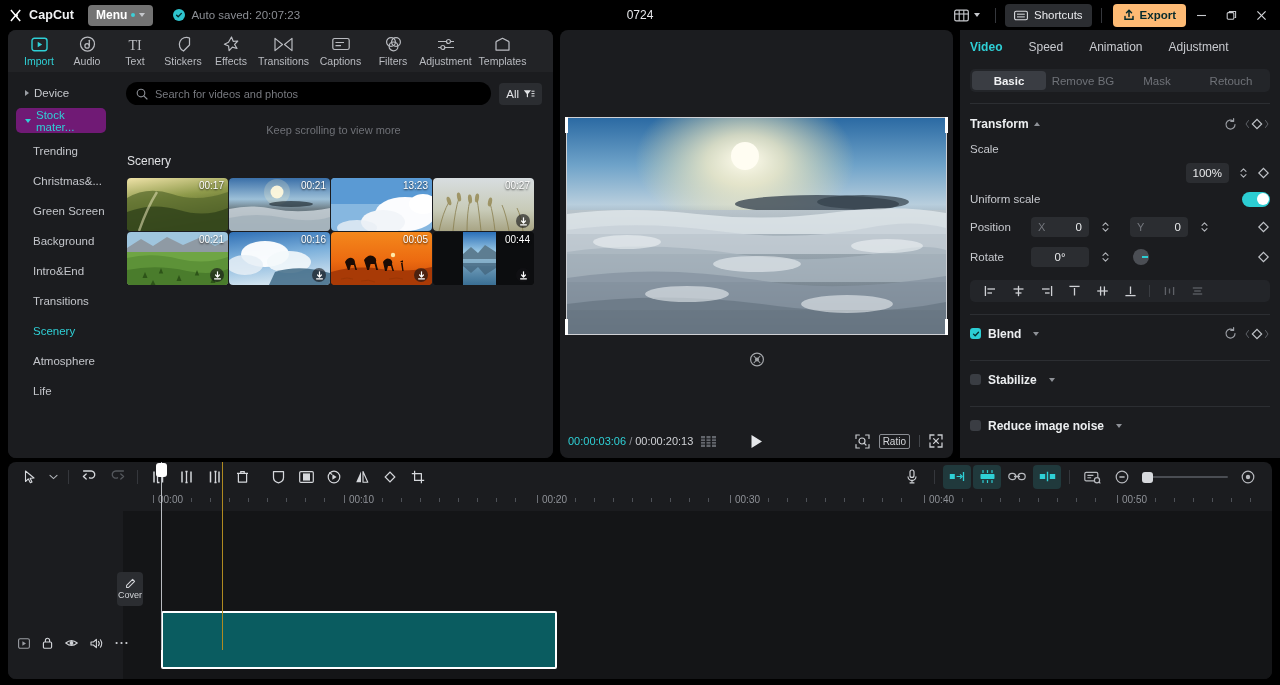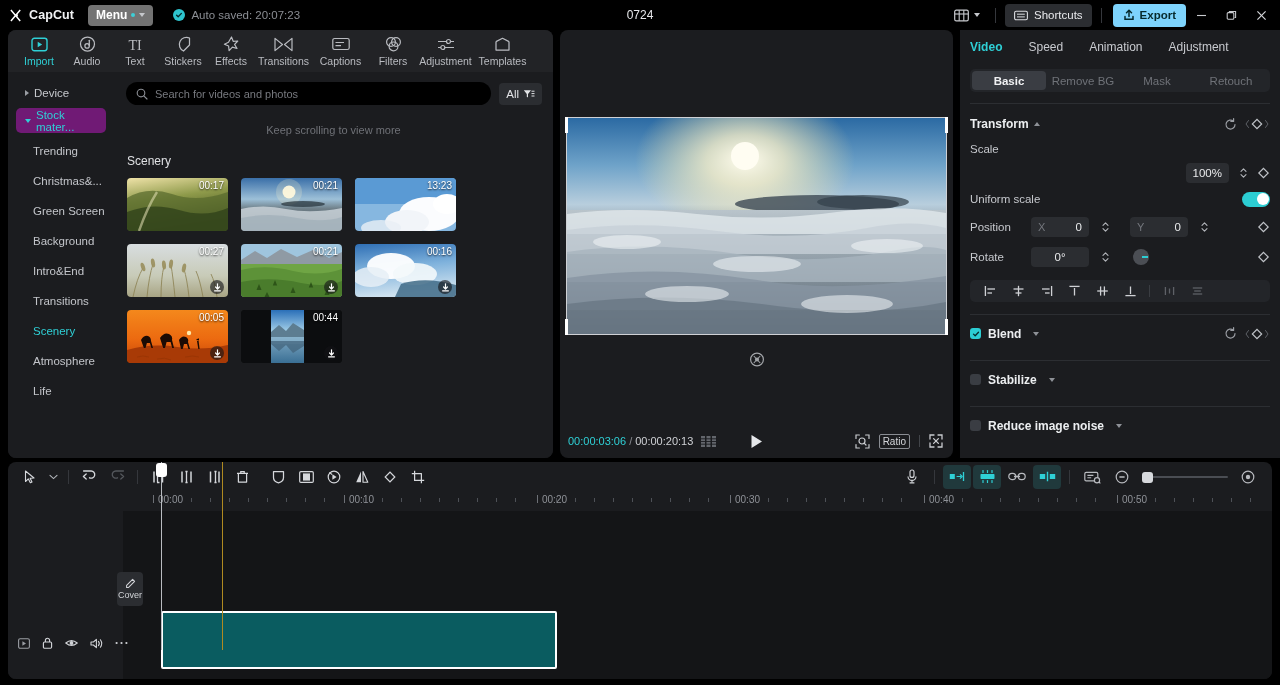--- a/index.html
+++ b/index.html
@@ -45,21 +45,21 @@
     margin-left: auto; display: flex; align-items: center; gap: 0px; padding-right: 4px;
   }
   .layout-btn { display: flex; align-items: center; gap: 5px; padding: 4px 6px; cursor: pointer; }
   .vsep { width: 1px; height: 15px; background: #35373c; margin: 0 9px; }
   .shortcuts-btn {
     height: 23px; padding: 0 9px; background: #2b2d31; border-radius: 4px;
     display: flex; align-items: center; gap: 6px; font-size: 11.5px;
     color: #e8e9ec; cursor: pointer; font-weight: 400;
   }
   .export-btn {
-    height: 23px; padding: 0 10px; background: #7dd3fc; border-radius: 4px;
+    height: 23px; padding: 0 10px; background: #fdba74; border-radius: 4px;
     display: flex; align-items: center; gap: 5px; font-size: 11.5px;
     color: #062a2c; font-weight: 700; cursor: pointer; margin-left: 2px;
   }
   .win-ctl { width: 30px; height: 30px; display: flex; align-items: center;
              justify-content: center; cursor: pointer; }
 
   
   .toprow { position: absolute; left: 0; top: 30px; width: 1280px; height: 428px; }
 
   
@@ -110,21 +110,21 @@
   }
   .search-ph { font-size: 11px; color: #77797f; }
   .all-btn {
     height: 22px; padding: 0 7px; background: #2b2d31; border-radius: 4px;
     display: flex; align-items: center; gap: 4px; font-size: 11.5px;
     color: #e2e3e6; cursor: pointer;
   }
   .scroll-hint { text-align: center; font-size: 11px; color: #6f7177; margin-top: 19px; }
   .sect-title { font-size: 12px; color: #dfe0e3; margin: 18px 0 0 13px; font-weight: 400; }
 
-  .grid { display: flex; flex-wrap: wrap; gap: 13px; padding: 10px 4px 0 13px; width: 439px; }
+  .grid { display: flex; flex-wrap: wrap; gap: 1px; padding: 10px 4px 0 13px; width: 439px; }
   .thumb {
     position: relative; width: 101px; height: 53px; border-radius: 4px;
     overflow: hidden; background: #0b0b0c; cursor: pointer;
   }
   .thumb .art { position: absolute; inset: 0; }
   .dur {
     position: absolute; right: 4px; top: 2px; font-size: 10px; color: #fff;
     text-shadow: 0 1px 2px rgba(0,0,0,.8); font-weight: 400;
   }
   .dl {

